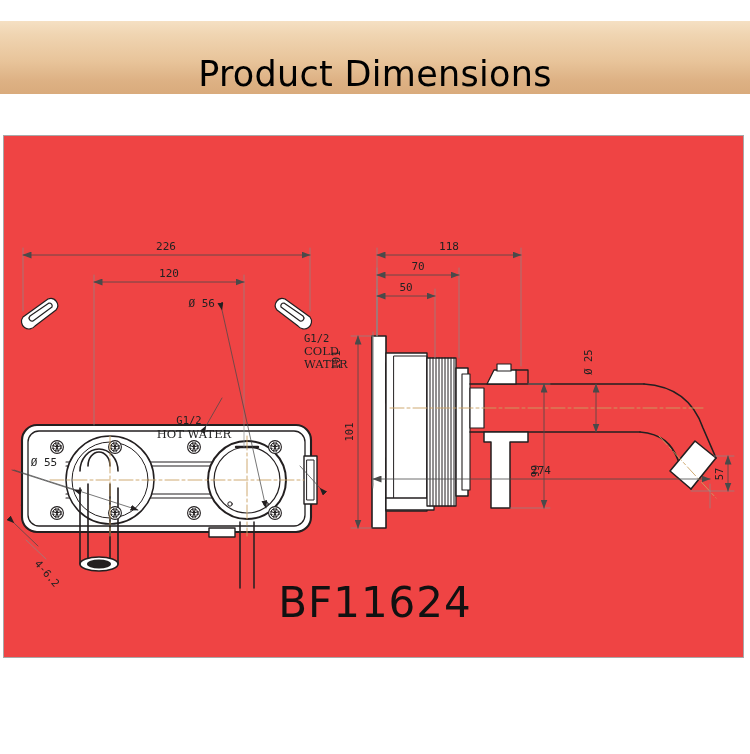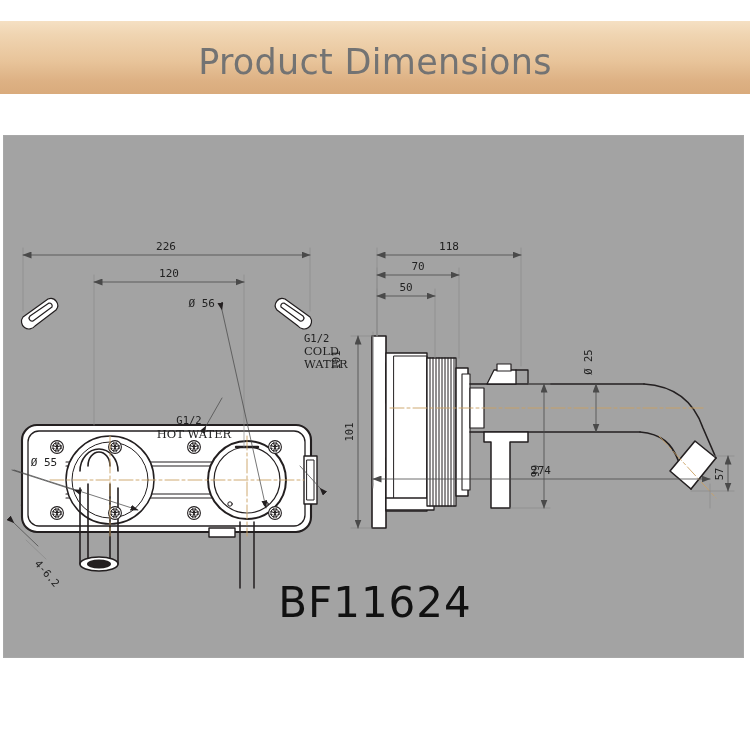--- a/index.html
+++ b/index.html
@@ -19,38 +19,38 @@
     width:750px; height:73px;
     background:linear-gradient(to bottom,
         #f5e0c3 0%,
         #f0d5b2 18%,
         #e8c49a 55%,
         #ddb184 82%,
         #d9ab7c 100%);
   }
   #header-title{
     position:absolute;
-    left:0; top:25px;
+    left:0; top:37px;
     width:750px; height:73px;
     display:flex; align-items:center; justify-content:center;
     font-size:35px;
     font-weight:400;
-    color:#737373;
+    color:#000000;
     letter-spacing:0.3px;
     font-family:"DejaVu Sans", sans-serif;
     white-space:nowrap;
   }
 
   
   #drawing-frame{
     position:absolute;
     left:3px; top:135px;
     width:741px; height:523px;
     border:1px solid #a8a8a8;
-    background:#a3a3a3;
+    background:#ef4444;
     box-sizing:border-box;
   }
 
   #drawing-svg{
     position:absolute;
     left:0; top:0;
     width:741px; height:523px;
     display:block;
   }
 

